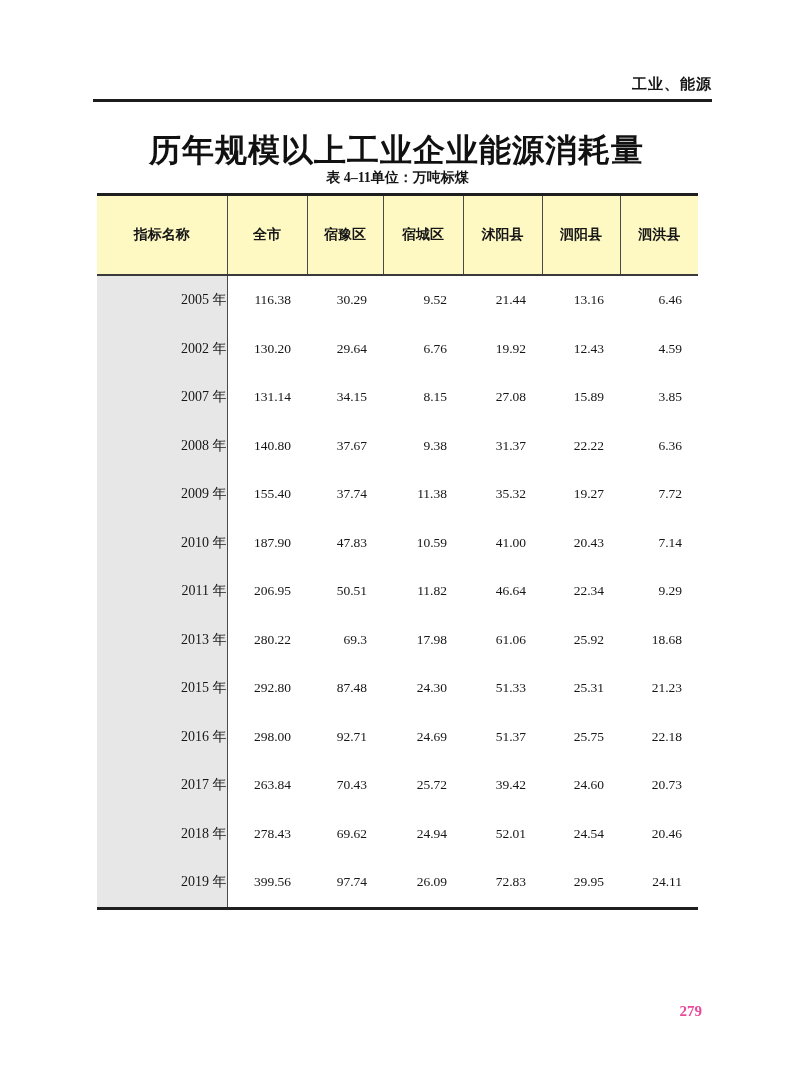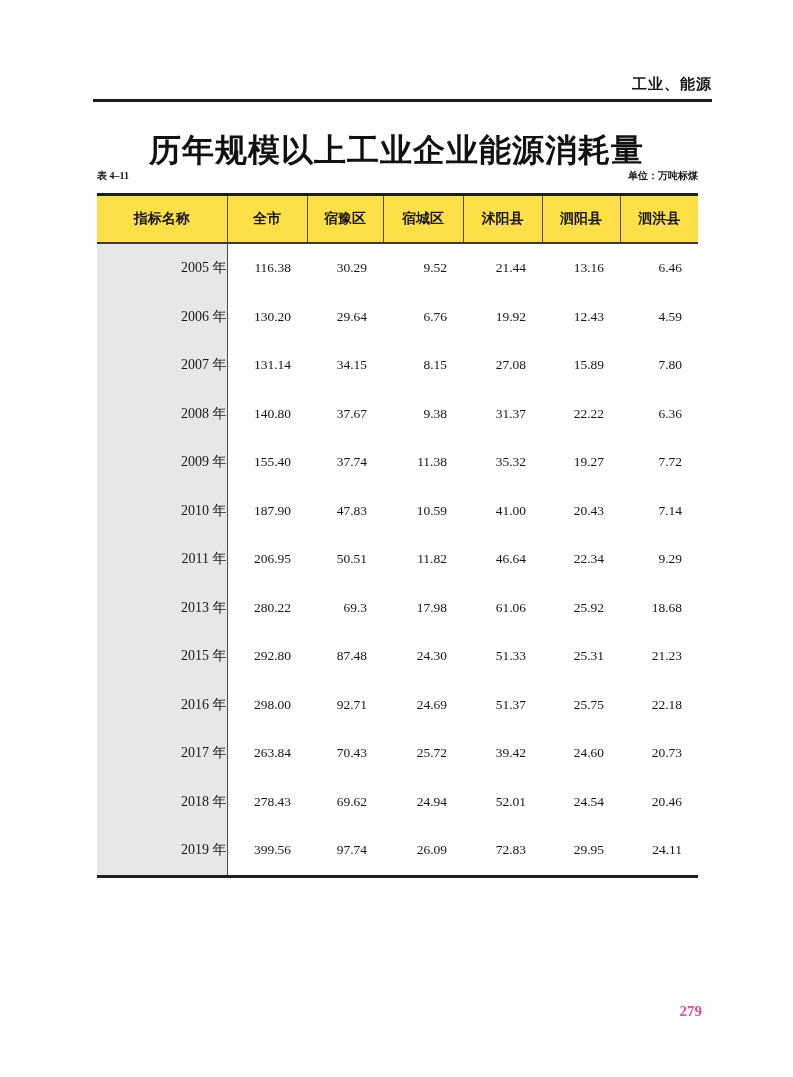--- a/index.html
+++ b/index.html
@@ -48,23 +48,23 @@
     color: #111;
   }
 
   
   .table-meta {
     position: absolute;
     top: 169px;
     left: 97px;
     width: 601px;
     display: flex;
-    justify-content: space-between;
+    justify-content: center;
     align-items: flex-end;
-    font-size: 10px;
+    font-size: 14px;
     font-weight: bold;
     color: #141414;
   }
 
   
   table.data {
     position: absolute;
     top: 193px;
     left: 97px;
     width: 601px;
@@ -77,28 +77,28 @@
   col.c1 { width: 130px; }
   col.c2 { width: 80px; }
   col.c3 { width: 76px; }
   col.c4 { width: 80px; }
   col.c5 { width: 79px; }
   col.c6 { width: 78px; }
   col.c7 { width: 78px; }
 
   thead th {
     height: 46px;
-    background: #fde047;
+    background: #fef9c3;
     border-right: 1px solid #4a4a4a;
     border-bottom: 2px solid #3a3a3a;
     font-size: 14px;
     font-weight: bold;
     vertical-align: middle;
     color: #161616;
-    padding: 0;
+    padding: 16px;
   }
   thead th:last-child { border-right: none; }
 
   tbody td {
     height: 48.5px;
     padding: 0;
     vertical-align: middle;
     color: #161616;
   }
   tbody td.rowlabel {
@@ -164,36 +164,36 @@
         <tr>
           <td class="rowlabel">2005 年</td>
           <td class="num">116.38</td>
           <td class="num">30.29</td>
           <td class="num">9.52</td>
           <td class="num">21.44</td>
           <td class="num">13.16</td>
           <td class="num">6.46</td>
         </tr>
         <tr>
-          <td class="rowlabel">2006 年</td>
+          <td class="rowlabel">2002 年</td>
           <td class="num">130.20</td>
           <td class="num">29.64</td>
           <td class="num">6.76</td>
           <td class="num">19.92</td>
           <td class="num">12.43</td>
           <td class="num">4.59</td>
         </tr>
         <tr>
           <td class="rowlabel">2007 年</td>
           <td class="num">131.14</td>
           <td class="num">34.15</td>
           <td class="num">8.15</td>
           <td class="num">27.08</td>
           <td class="num">15.89</td>
-          <td class="num">7.80</td>
+          <td class="num">3.85</td>
         </tr>
         <tr>
           <td class="rowlabel">2008 年</td>
           <td class="num">140.80</td>
           <td class="num">37.67</td>
           <td class="num">9.38</td>
           <td class="num">31.37</td>
           <td class="num">22.22</td>
           <td class="num">6.36</td>
         </tr>

